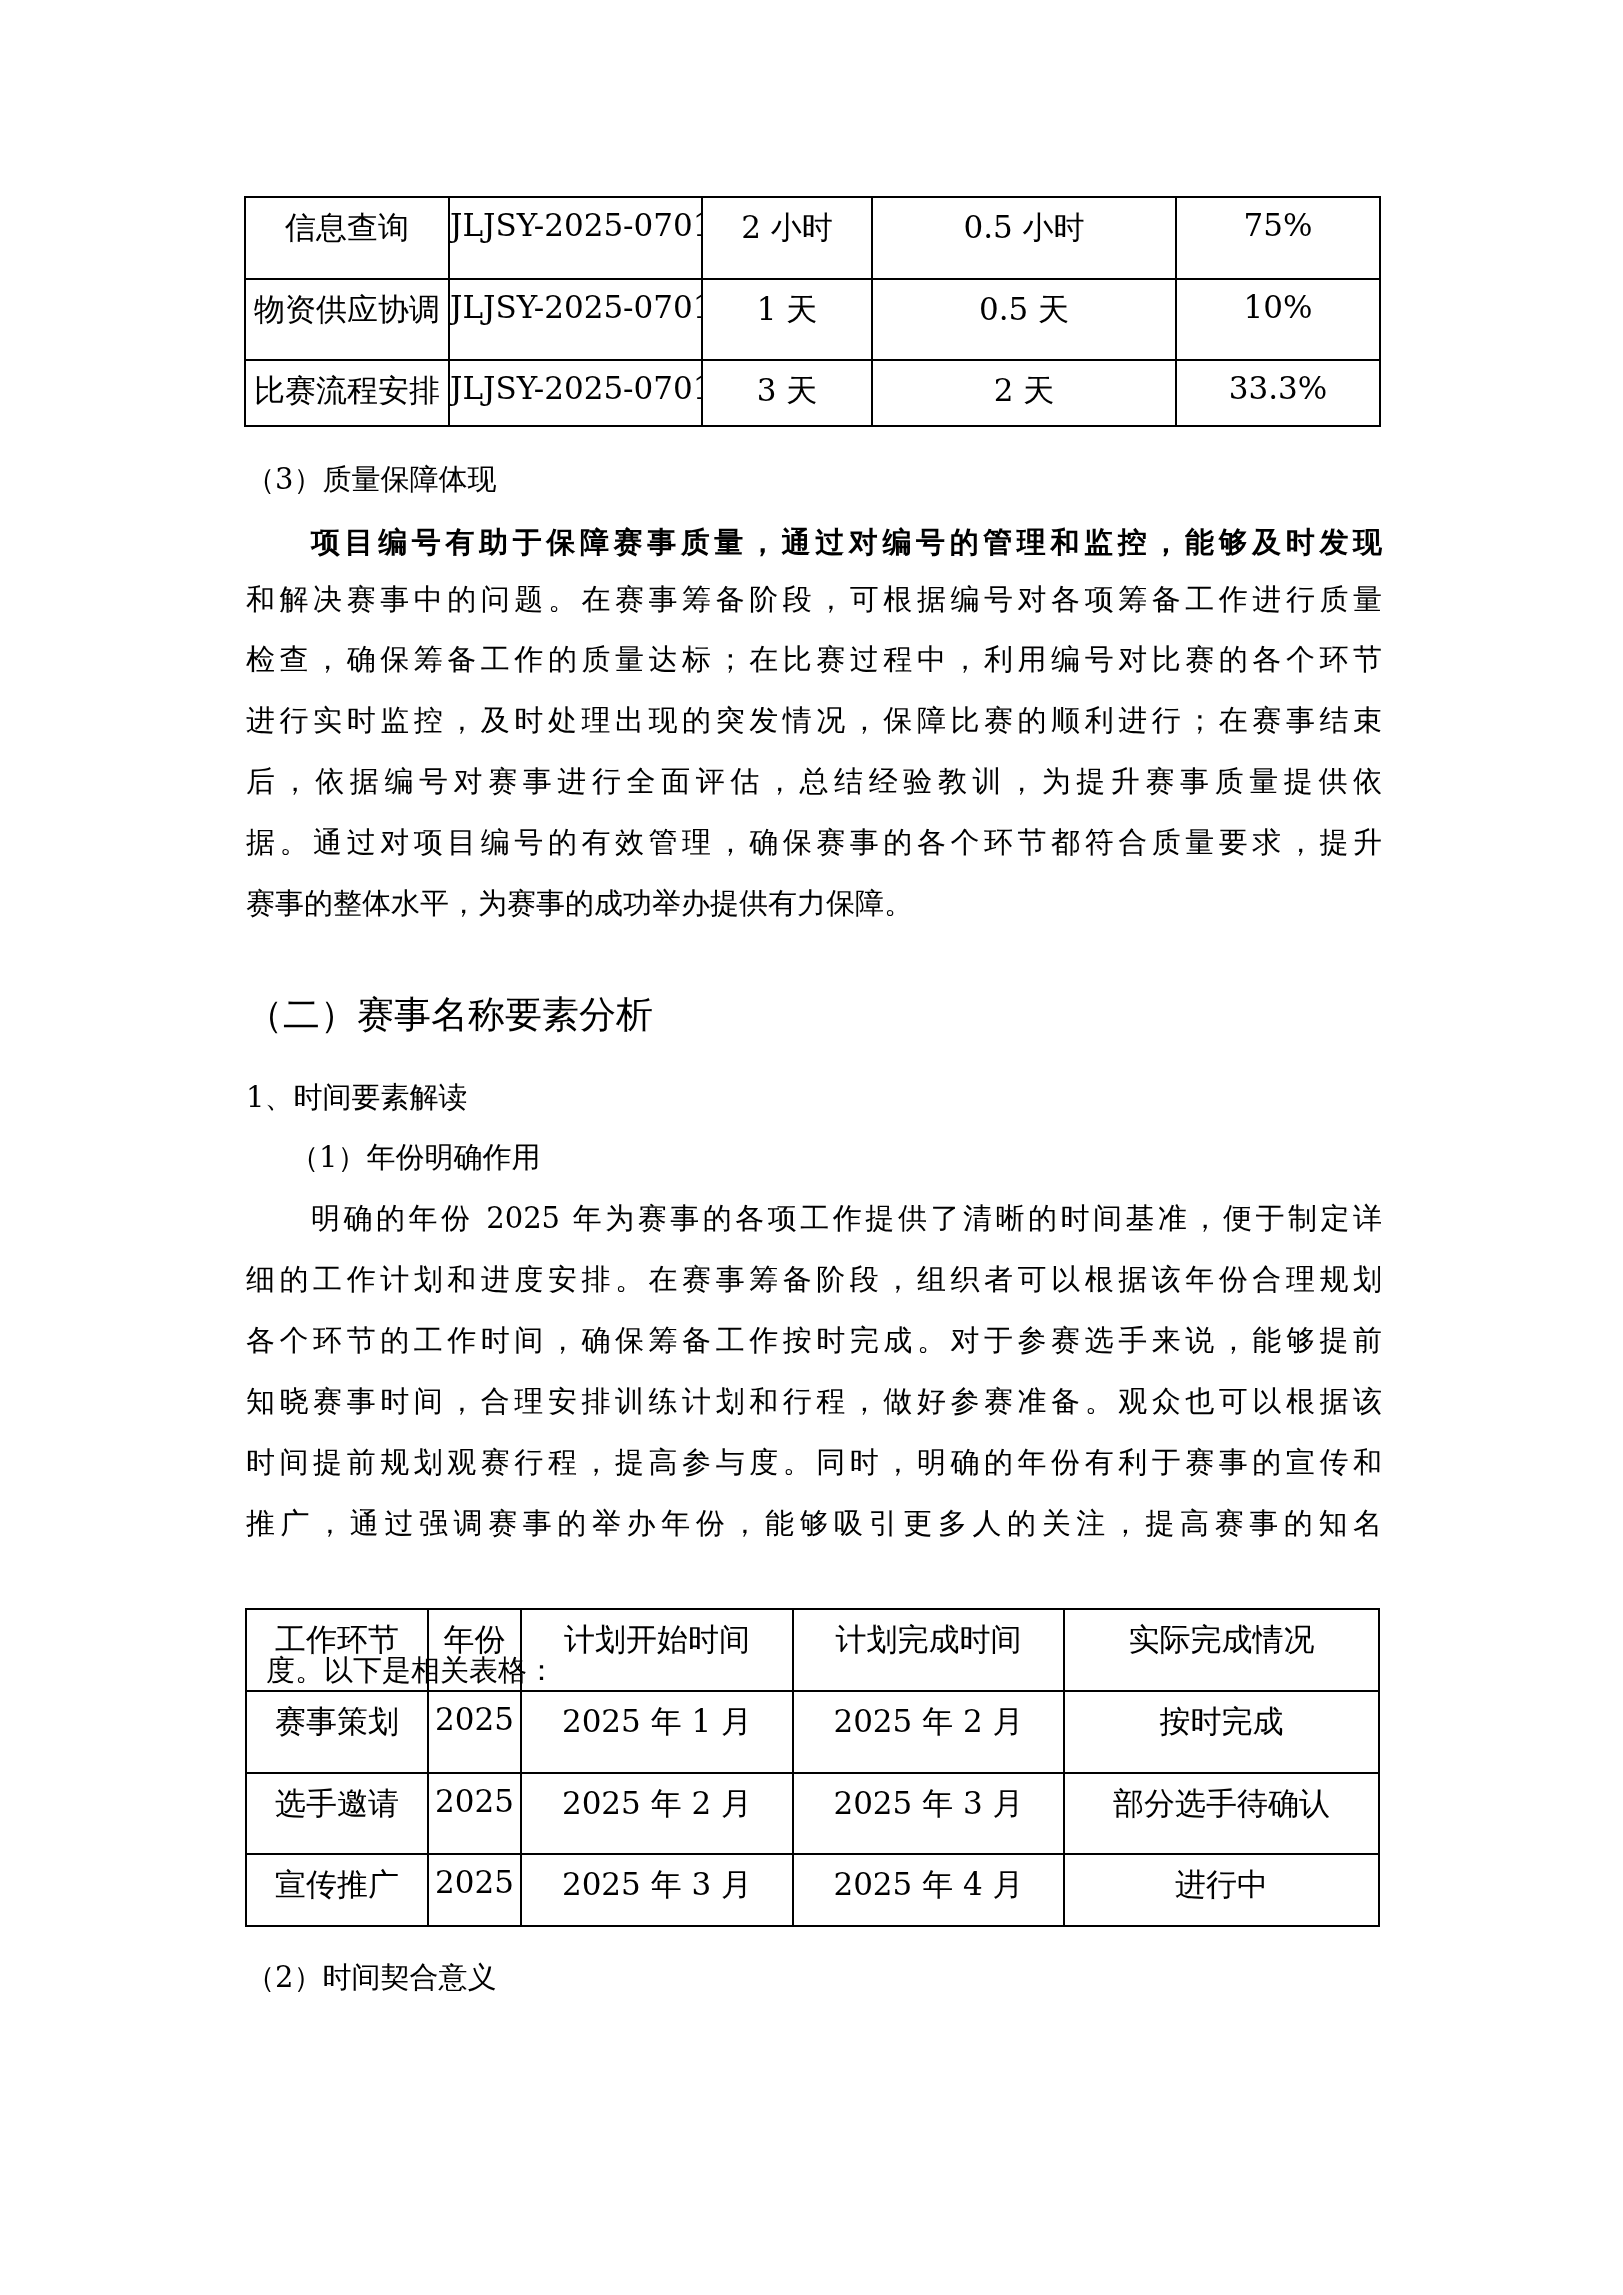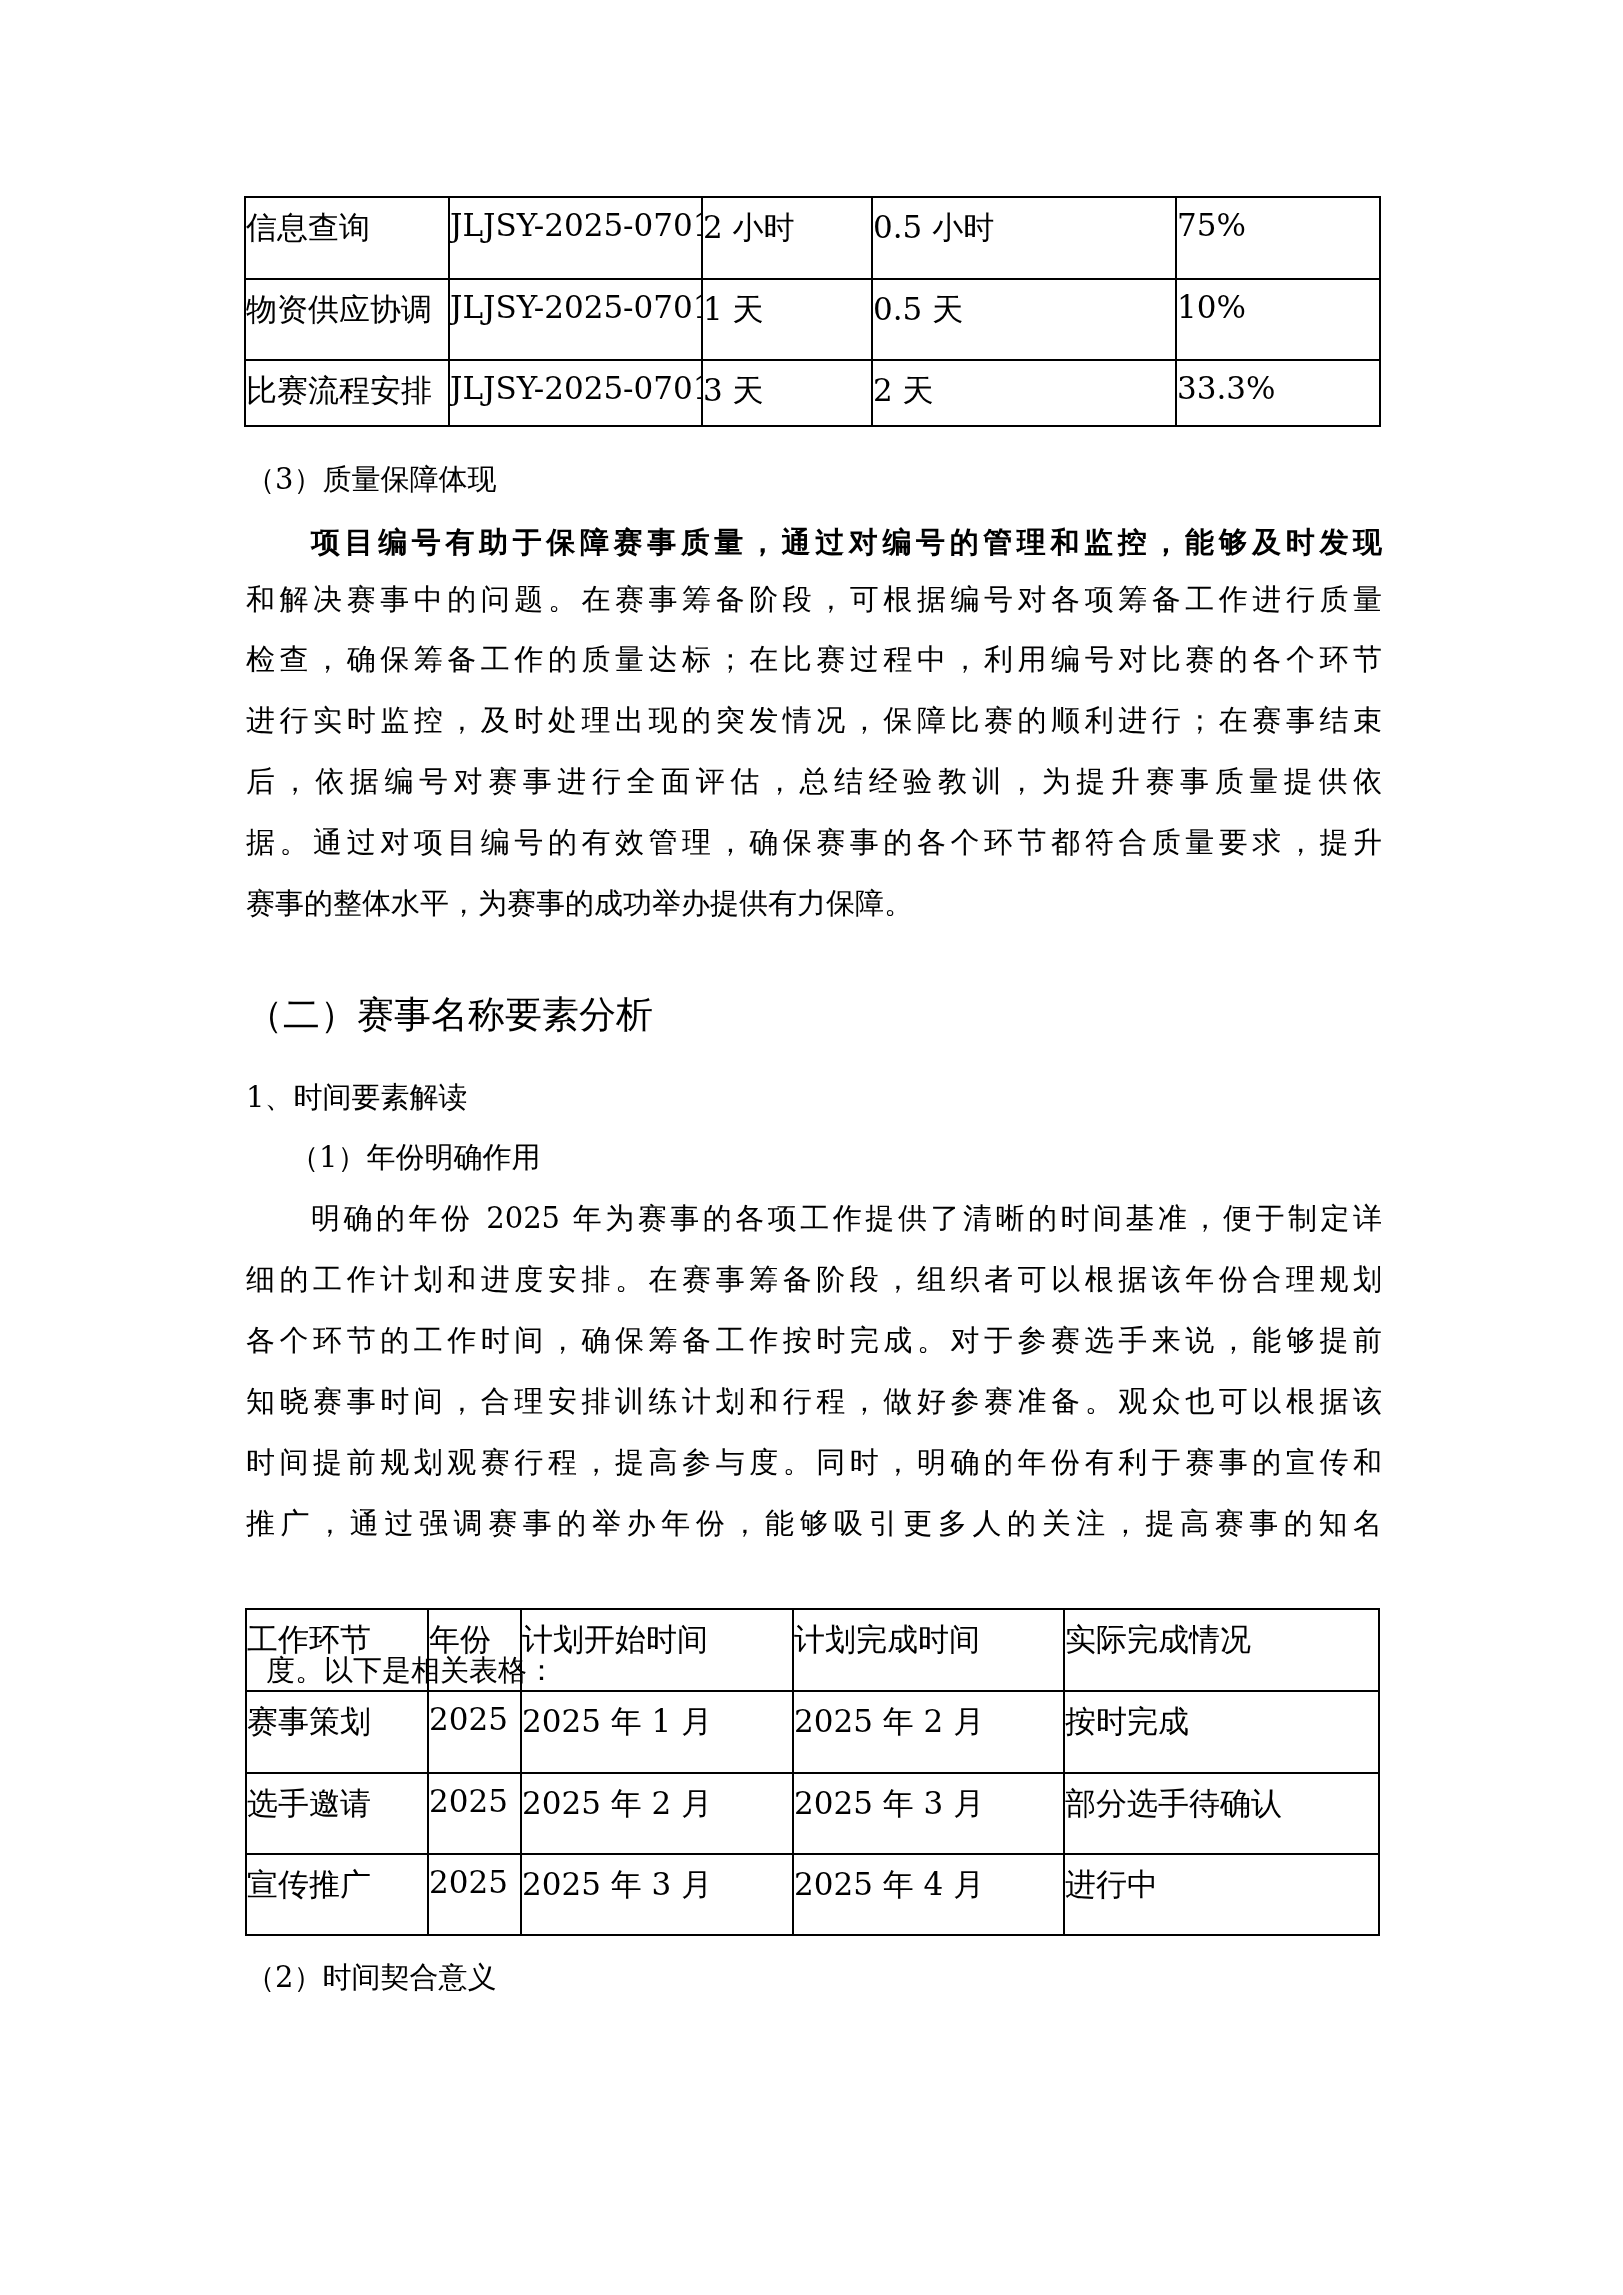--- a/index.html
+++ b/index.html
@@ -15,21 +15,21 @@
   }
   .line.just { text-align: justify; text-align-last: justify; }
   .heading2 {
     position: absolute; left: 246px; font-size: 37px; line-height: 52px; white-space: nowrap;
   }
   table.doc {
     position: absolute; border-collapse: collapse; table-layout: fixed;
     font-size: 31px;
   }
   table.doc td {
-    border: 2px solid #000; text-align: left; vertical-align: top;
+    border: 2px solid #000; text-align: center; vertical-align: top;
     padding: 9.2px 0 0 0; white-space: nowrap; overflow: hidden;
   }
   table.doc td.thin-l { border-left-width: 1.3px; }
 </style>
 </head>
 <body>
 
 <table class="doc" style="left:244px; top:196px; width:1135px;">
   <colgroup>
     <col style="width:204px">
@@ -106,21 +106,21 @@
       <td class="thin-l">2025 年 2 月</td>
       <td class="thin-l">按时完成</td>
     </tr>
     <tr style="height:81px;">
       <td>选手邀请</td>
       <td class="thin-l">2025</td>
       <td class="thin-l">2025 年 2 月</td>
       <td class="thin-l">2025 年 3 月</td>
       <td class="thin-l">部分选手待确认</td>
     </tr>
-    <tr style="height:81px;">
+    <tr style="height:72px;">
       <td>宣传推广</td>
       <td class="thin-l">2025</td>
       <td class="thin-l">2025 年 3 月</td>
       <td class="thin-l">2025 年 4 月</td>
       <td class="thin-l">进行中</td>
     </tr>
   </tbody>
 </table>
 
 <div class="line" style="top:1947px;">（2）时间契合意义</div>

